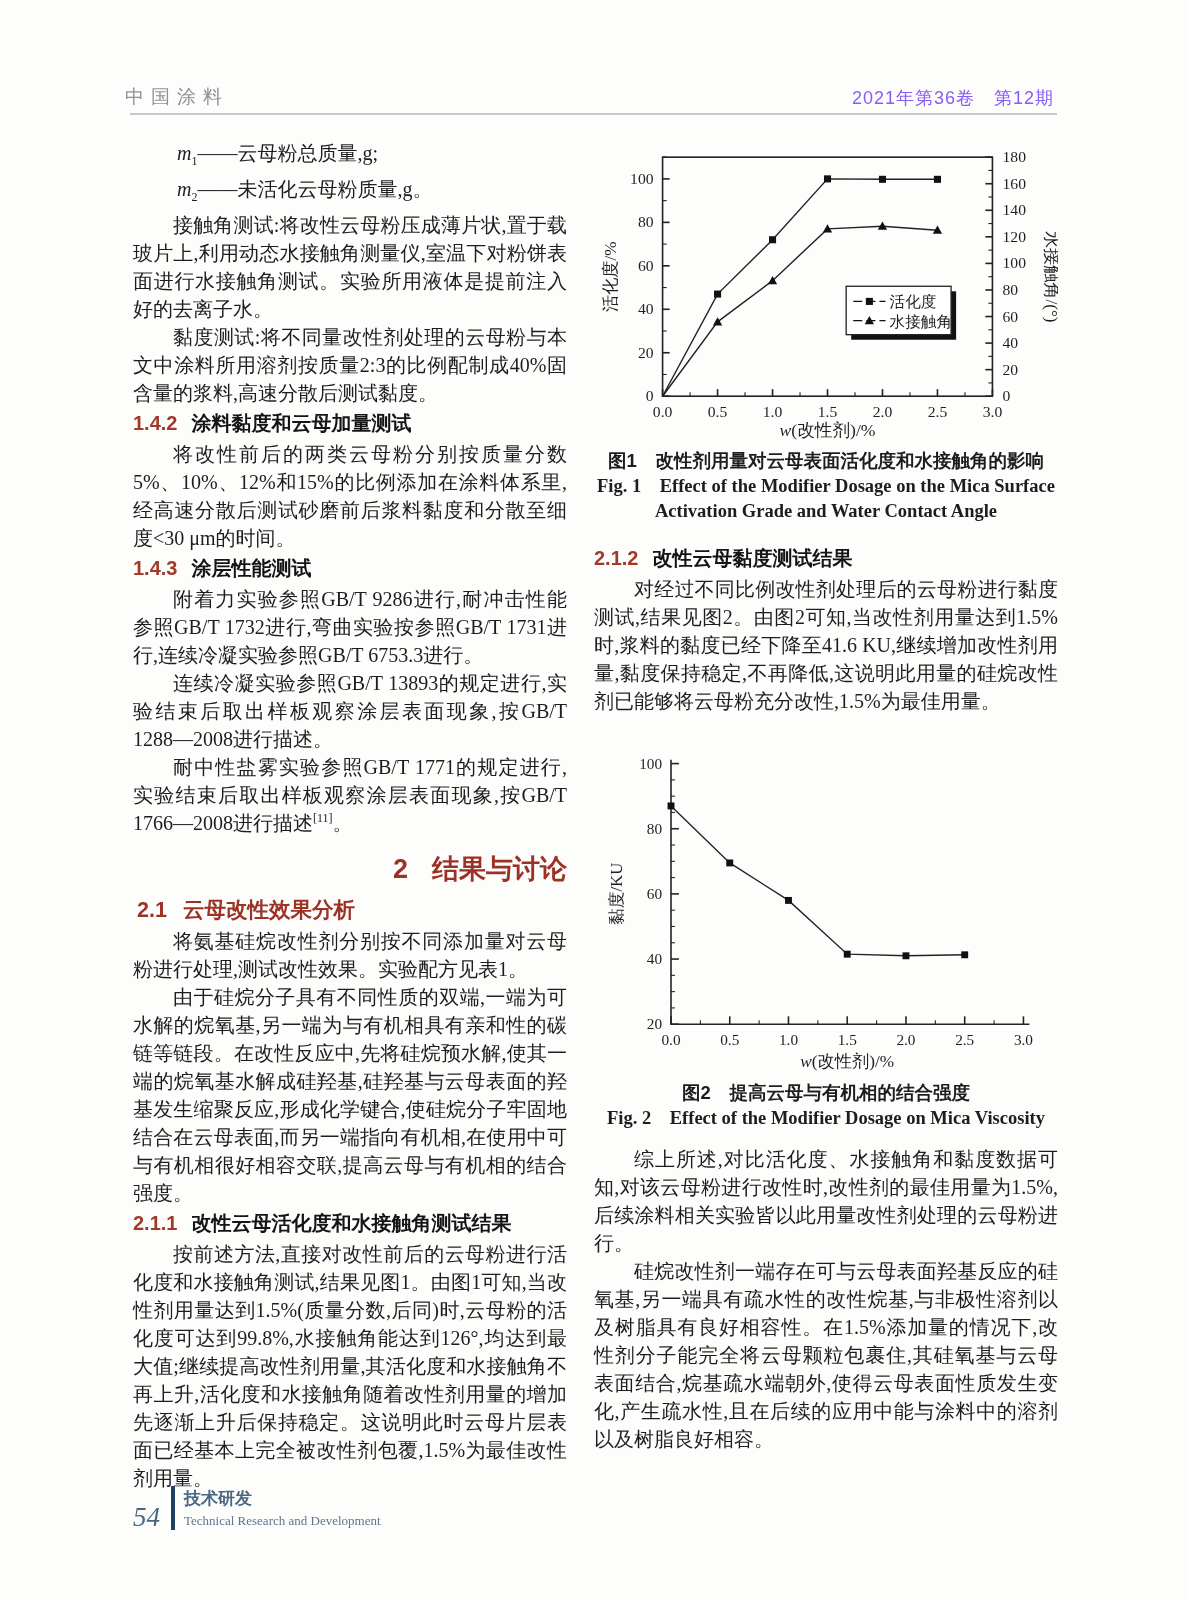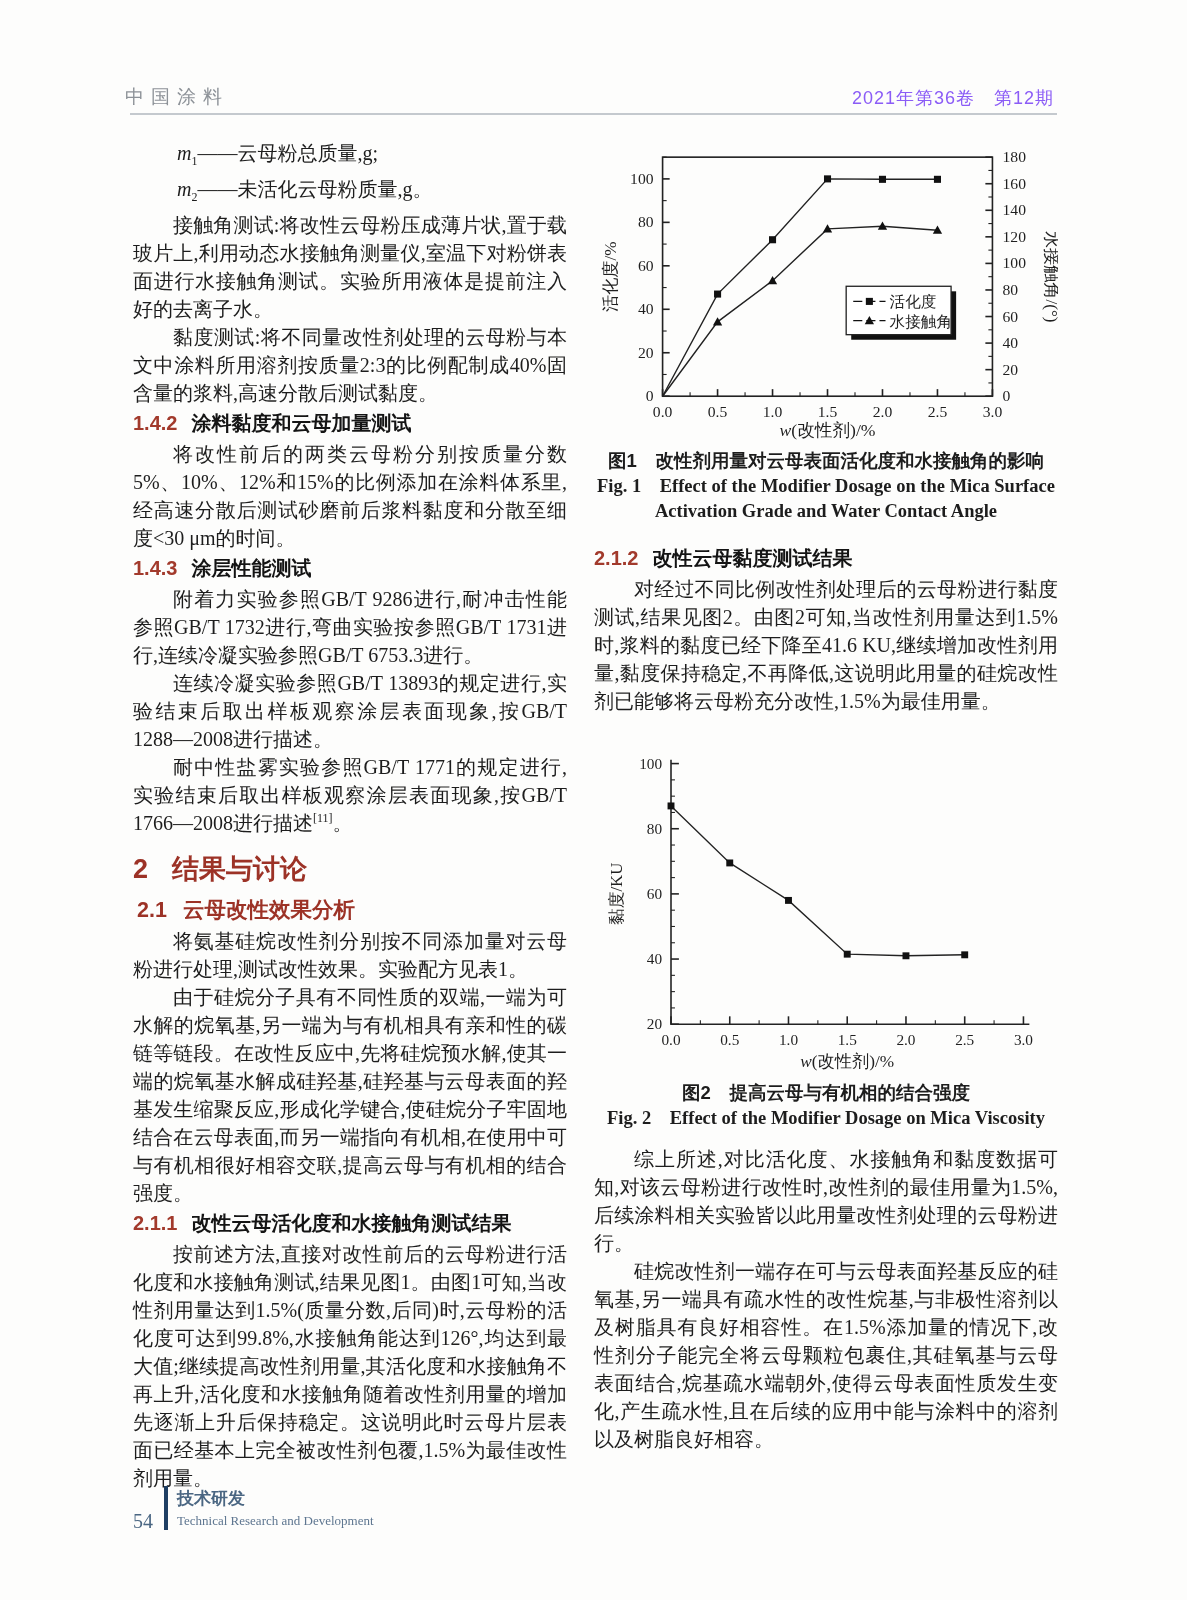--- a/index.html
+++ b/index.html
@@ -21,39 +21,39 @@
   .m-line{padding-left:2.2em;}
   .mvar{font-style:italic;}
   .m-line sub{font-size:12px;}
   sup.ref{font-size:12px;line-height:0;}
 
   .sec{font-family:"Liberation Sans","DejaVu Sans",sans-serif;font-size:20px;
        line-height:29px;margin:2px 0;text-align:left;font-weight:bold;}
   .secnum{color:#a23a2c;margin-right:14px;}
   .sectitle{color:#141414;}
   .h2{font-family:"Liberation Sans","DejaVu Sans",sans-serif;font-weight:bold;
-      font-size:27px;line-height:40px;color:#9c3226;margin:12px 0 6px;text-align:left;}
+      font-size:27px;line-height:40px;color:#9c3226;margin:12px 0 6px;text-align:right;}
   .h2 .h2num{margin-right:24px;}
   .h21{font-family:"Liberation Sans","DejaVu Sans",sans-serif;font-weight:bold;
        font-size:21.5px;line-height:30px;color:#9c3226;margin:0 4px 2px;text-align:left;}
   .h21 .h2num{margin-right:16px;}
 
   .fig{width:100%;}
   .fig svg{display:block;width:100%;height:auto;}
   .fig-caption-zh{font-family:"Liberation Sans","DejaVu Sans",sans-serif;font-weight:bold;
                   font-size:18.5px;line-height:26px;text-align:center;margin-top:4px;}
   .fig-caption-en{font-weight:bold;font-size:18.5px;line-height:25px;text-align:center;}
   .sec-space{margin-top:20px;}
   .para-space{margin-top:14px !important;}
   .fig2-space{margin-top:16px;}
 
   
   .footer{position:absolute;left:133px;top:1486px;display:flex;}
-  .pageno{font-size:20px;color:#4a6682;margin-right:11px;align-self:flex-end;
-          transform:translateY(3px);}
+  .pageno{font-size:27px;color:#4a6682;margin-right:11px;align-self:flex-end;
+          transform:translateY(3px);font-style:italic;}
   .fbar{width:4px;background:#1f3f63;}
   .fblock{padding-left:9px;}
   .fzh{font-family:"Liberation Sans","DejaVu Sans",sans-serif;font-weight:bold;
        font-size:17px;color:#4a6682;line-height:26px;}
   .fen{font-size:13px;color:#5e7690;line-height:18px;}
 </style>
 </head>
 <body>
 
 <div class="page">

